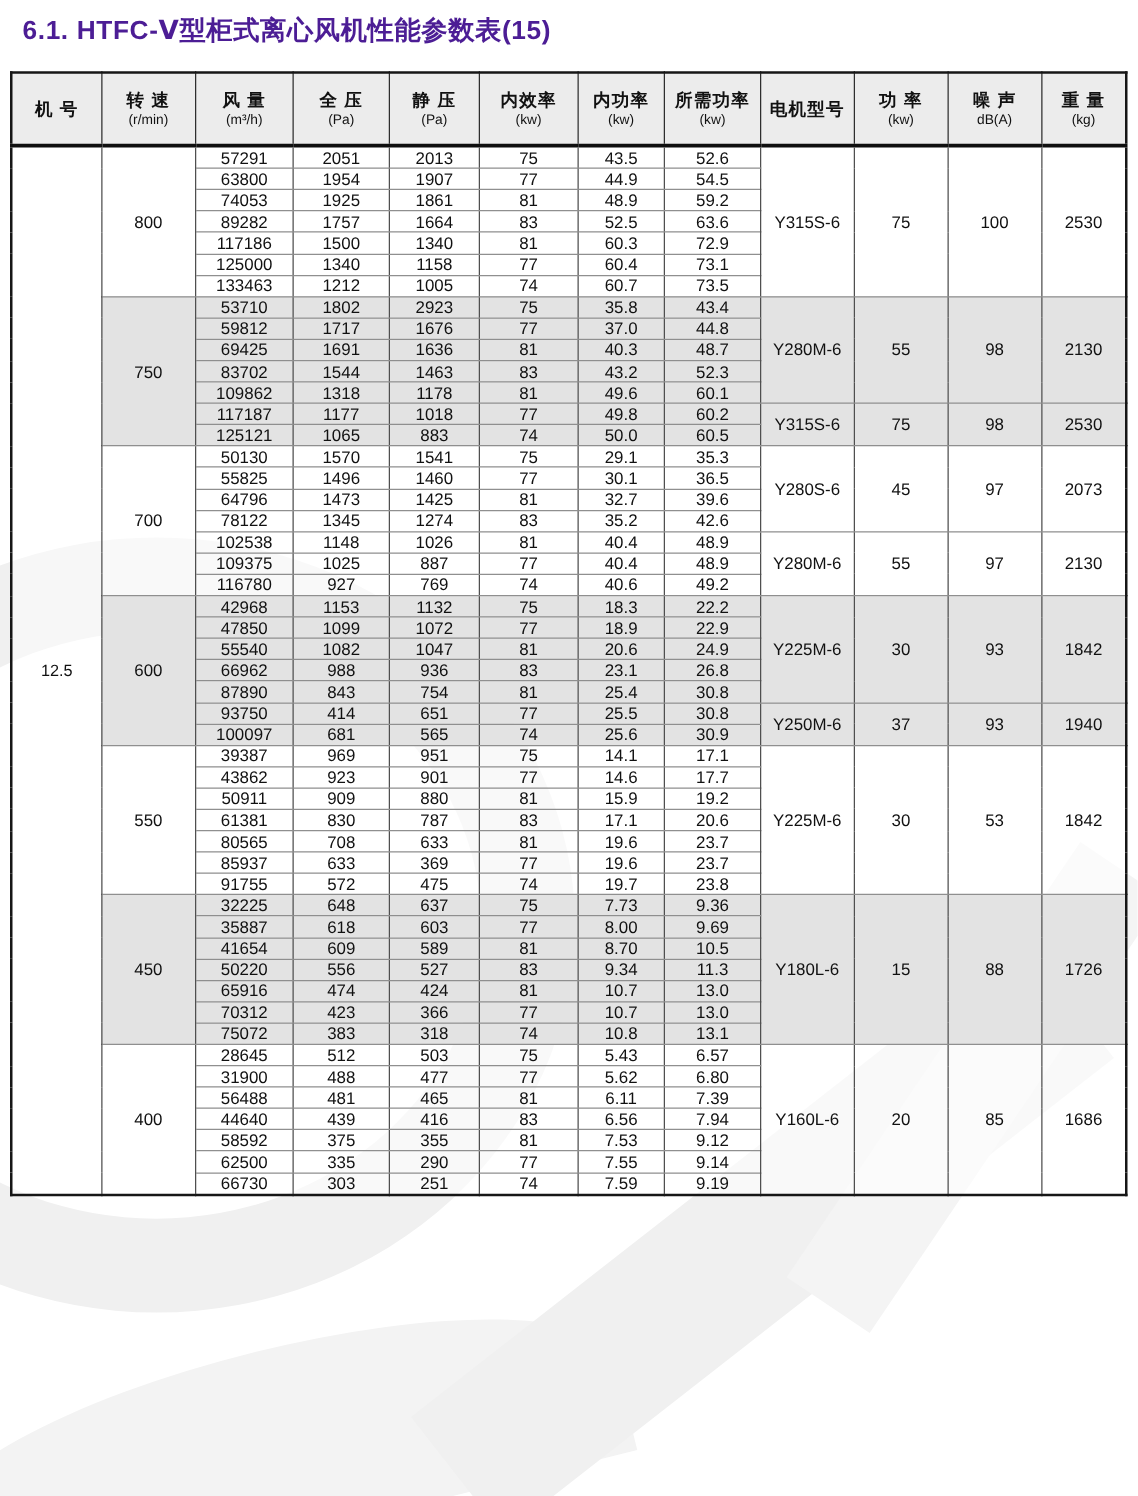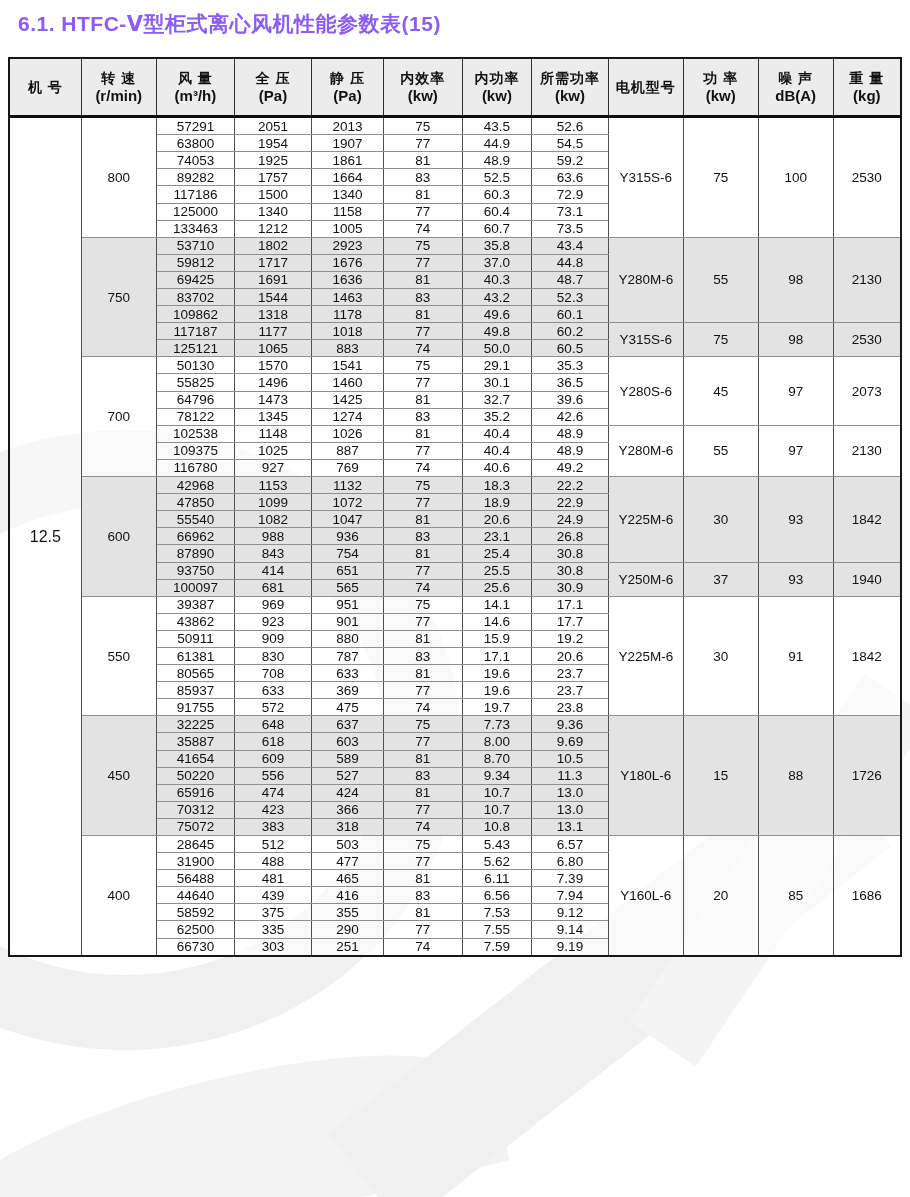--- a/index.html
+++ b/index.html
@@ -60,21 +60,21 @@
   }
   
   .title {
     position: absolute;
     left: 18px;
     top: 10px;
     z-index: 2;
     font-size: 21px;
     font-weight: bold;
     letter-spacing: 0.5px;
-    color: #8b5cf6;
+    color: #4c1d95;
     white-space: nowrap;
   }
   
   table.perf {
     position: absolute;
     left: 8px;
     top: 57px;
     width: 894px;
     height: 900px;
     z-index: 1;
@@ -94,42 +94,42 @@
     text-align: center;
     vertical-align: middle;
     font-size: 14px;
   }
   .h1 {
     font-weight: bold;
     line-height: 1.3;
     letter-spacing: 1px;
   }
   .h2 {
-    font-weight: bold;
-    font-size: 15px;
+    font-weight: normal;
+    font-size: 11px;
     line-height: 1.2;
     letter-spacing: 0;
   }
   table.perf tbody td {
     border-top: 1px solid #8f8f8f;
     border-bottom: 1px solid #8f8f8f;
     border-left: 1px solid #4f4f4f;
     border-right: 1px solid #4f4f4f;
     text-align: center;
     vertical-align: middle;
     padding: 0;
     font-size: 13.5px;
     background: rgba(255, 255, 255, 0.62);
   }
   table.perf tbody td.shade {
     background: #e3e3e3;
   }
   table.perf tbody td.machine {
     background: rgba(255, 255, 255, 0.45);
-    font-size: 16px;
+    font-size: 13px;
   }
 </style>
 </head>
 <body>
 
 <div class="page">
   <div class="wm wm-ring"></div>
   <div class="wm wm-band3"></div>
   <div class="wm wm-band1"></div>
   <div class="wm wm-band2"></div>
@@ -462,21 +462,21 @@
         <tr>
           <td rowspan="7" class="">550</td>
           <td class="">39387</td>
           <td class="">969</td>
           <td class="">951</td>
           <td class="">75</td>
           <td class="">14.1</td>
           <td class="">17.1</td>
           <td rowspan="7" class="">Y225M-6</td>
           <td rowspan="7" class="">30</td>
-          <td rowspan="7" class="">91</td>
+          <td rowspan="7" class="">53</td>
           <td rowspan="7" class="">1842</td>
         </tr>
         <tr>
           <td class="">43862</td>
           <td class="">923</td>
           <td class="">901</td>
           <td class="">77</td>
           <td class="">14.6</td>
           <td class="">17.7</td>
         </tr>

